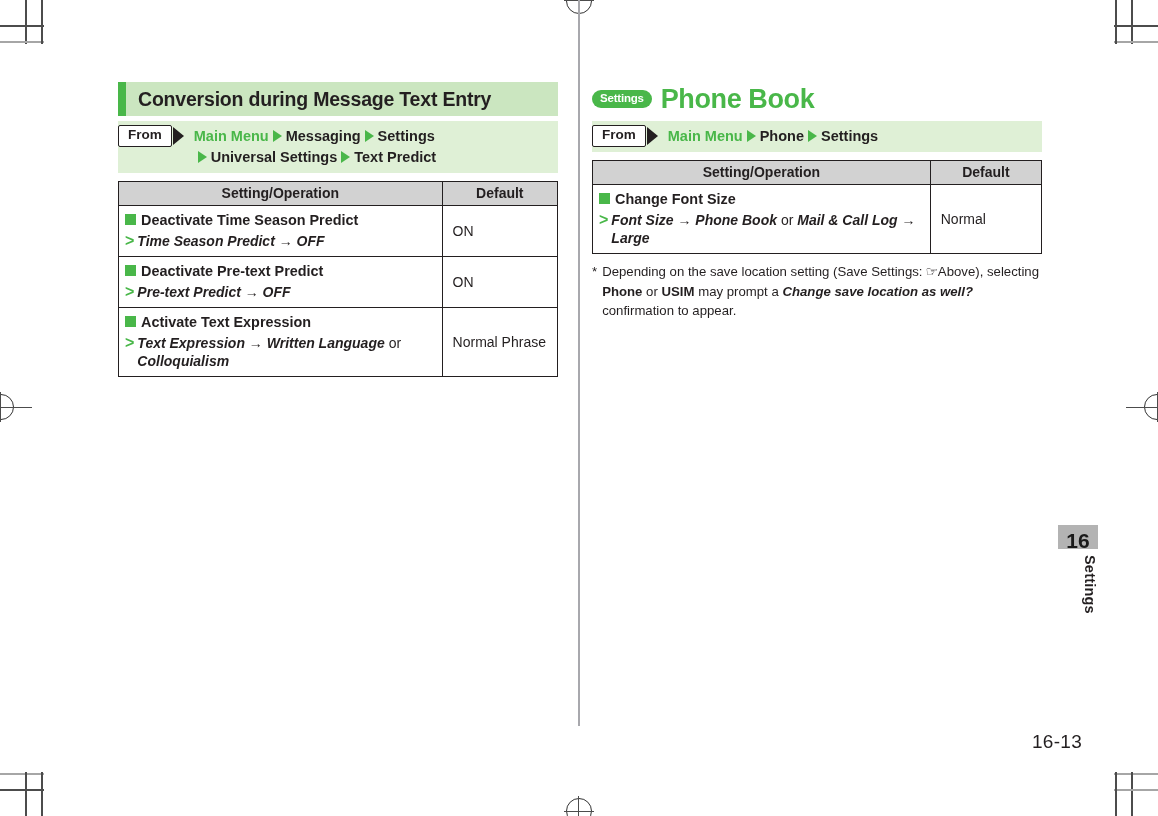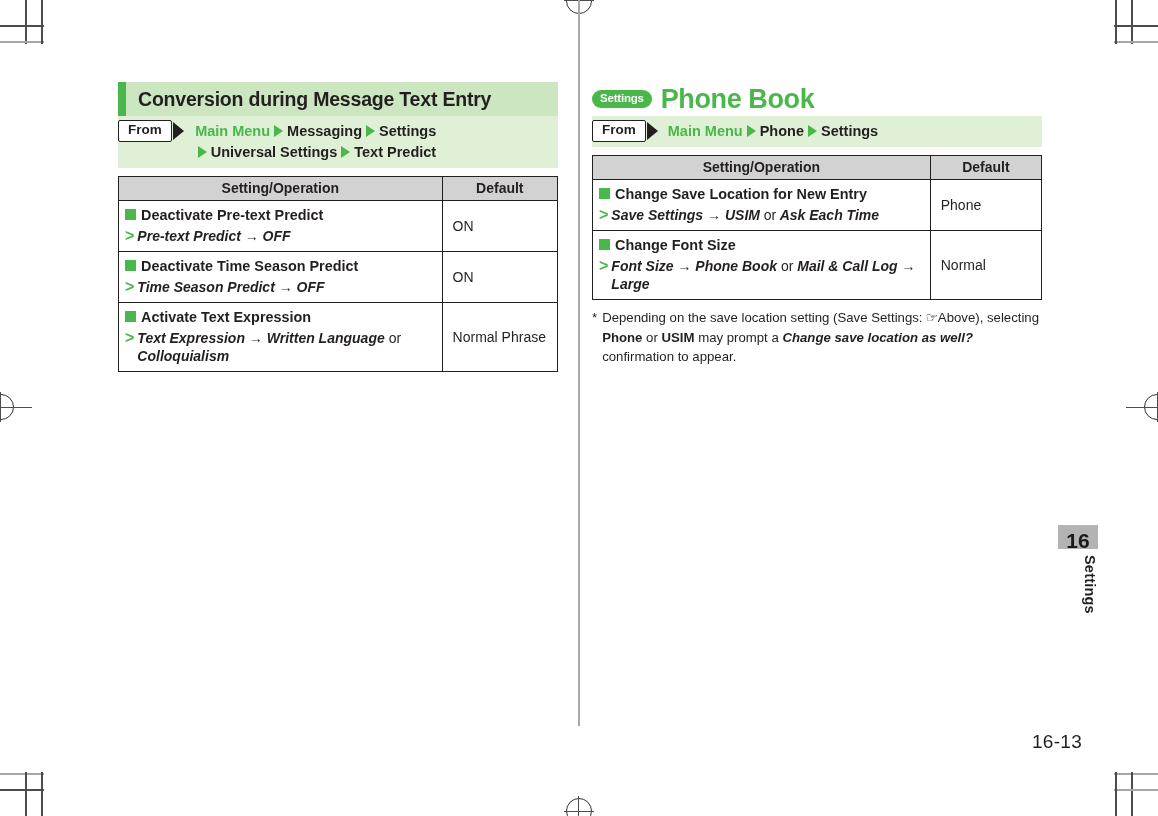--- a/index.html
+++ b/index.html
@@ -40,22 +40,22 @@
     background:#49b749;color:#ffffff;border-radius:9px;
     font-size:11.5px;font-weight:bold;padding:2px 8px 3px;line-height:1.1;
     letter-spacing:-0.2px;
   }
   .chap-title .big{
     font-size:27px;font-weight:bold;color:#49b749;letter-spacing:-0.4px;
   }
 
   
   .from-strip{
-    background:#dff0d6;display:flex;align-items:flex-start;
-    padding:4px 0 5px 0;min-height:22px;text-align:right;
+    background:#dff0d6;margin-top:5px;display:flex;align-items:flex-start;
+    padding:4px 0 5px 0;min-height:22px;
   }
   .from-strip.tall{padding-bottom:6px;}
   .from-box{
     flex:0 0 auto;display:flex;align-items:center;margin-left:0px;position:relative;
   }
   .from-box .lbl{
     background:#ffffff;border:1.6px solid #231f20;border-radius:2px;
     font-size:13.5px;font-weight:bold;padding:1px 9px 2px;line-height:1.25;
   }
   .from-box .tri{
@@ -207,38 +207,38 @@
         <tr>
           <th style="width:349px;">Setting/Operation</th>
           <th style="width:99px;">Default</th>
         </tr>
       </thead>
       <tbody>
         <tr>
           <td class="op">
             <div class="op-title">
               <span class="sq"></span>
+              <span>Deactivate Time Season Predict</span>
+            </div>
+            <div class="op-sub">
+              <span class="chev">&gt;</span>
+              <span>Time Season Predict → OFF</span>
+            </div>
+          </td>
+          <td class="def">ON</td>
+        </tr>
+        <tr>
+          <td class="op">
+            <div class="op-title">
+              <span class="sq"></span>
               <span>Deactivate Pre-text Predict</span>
             </div>
             <div class="op-sub">
               <span class="chev">&gt;</span>
               <span>Pre-text Predict → OFF</span>
-            </div>
-          </td>
-          <td class="def">ON</td>
-        </tr>
-        <tr>
-          <td class="op">
-            <div class="op-title">
-              <span class="sq"></span>
-              <span>Deactivate Time Season Predict</span>
-            </div>
-            <div class="op-sub">
-              <span class="chev">&gt;</span>
-              <span>Time Season Predict → OFF</span>
             </div>
           </td>
           <td class="def">ON</td>
         </tr>
         <tr>
           <td class="op">
             <div class="op-title">
               <span class="sq"></span>
               <span>Activate Text Expression</span>
             </div>
@@ -275,37 +275,20 @@
     </div>
 
     <table class="spec">
       <thead>
         <tr>
           <th style="width:349px;">Setting/Operation</th>
           <th style="width:99px;">Default</th>
         </tr>
       </thead>
       <tbody>
-        <tr>
-          <td class="op">
-            <div class="op-title">
-              <span class="sq"></span>
-              <span>Change Save Location for New Entry</span>
-            </div>
-            <div class="op-sub">
-              <span class="chev">&gt;</span>
-              <span class="txtwrap">
-                <span>Save Settings → USIM</span>
-                <span class="norm">or</span>
-                <span>Ask Each Time</span>
-              </span>
-            </div>
-          </td>
-          <td class="def">Phone</td>
-        </tr>
         <tr>
           <td class="op">
             <div class="op-title">
               <span class="sq"></span>
               <span>Change Font Size</span>
             </div>
             <div class="op-sub">
               <span class="chev">&gt;</span>
               <span class="txtwrap">
                 <span>Font Size → Phone Book</span>

